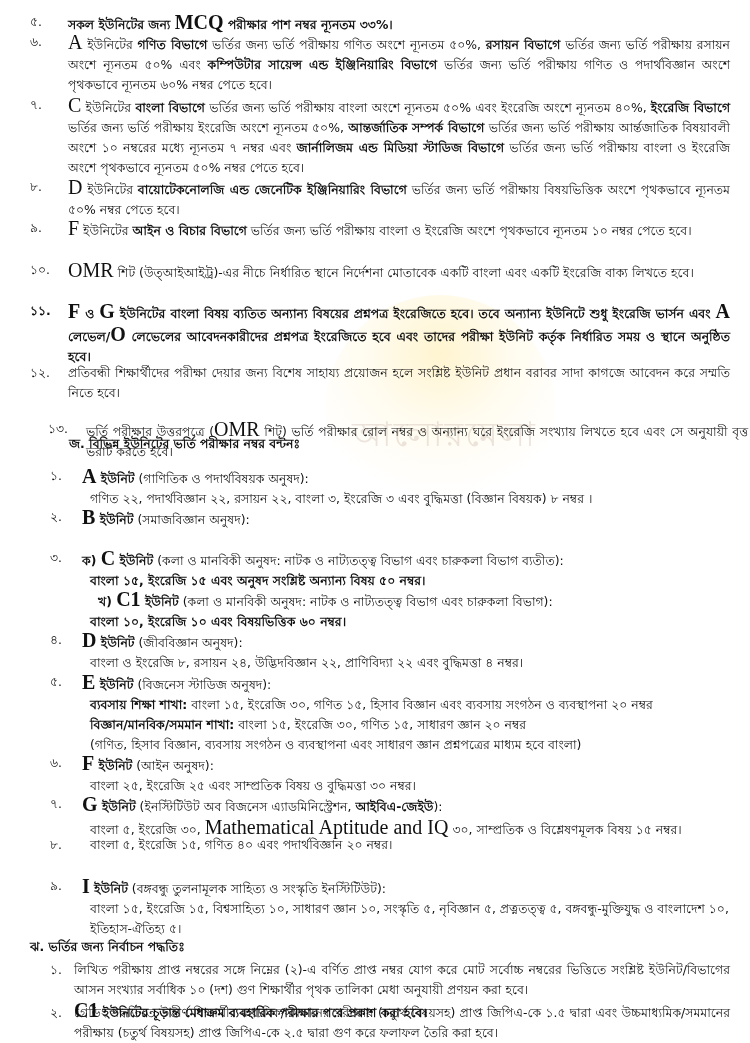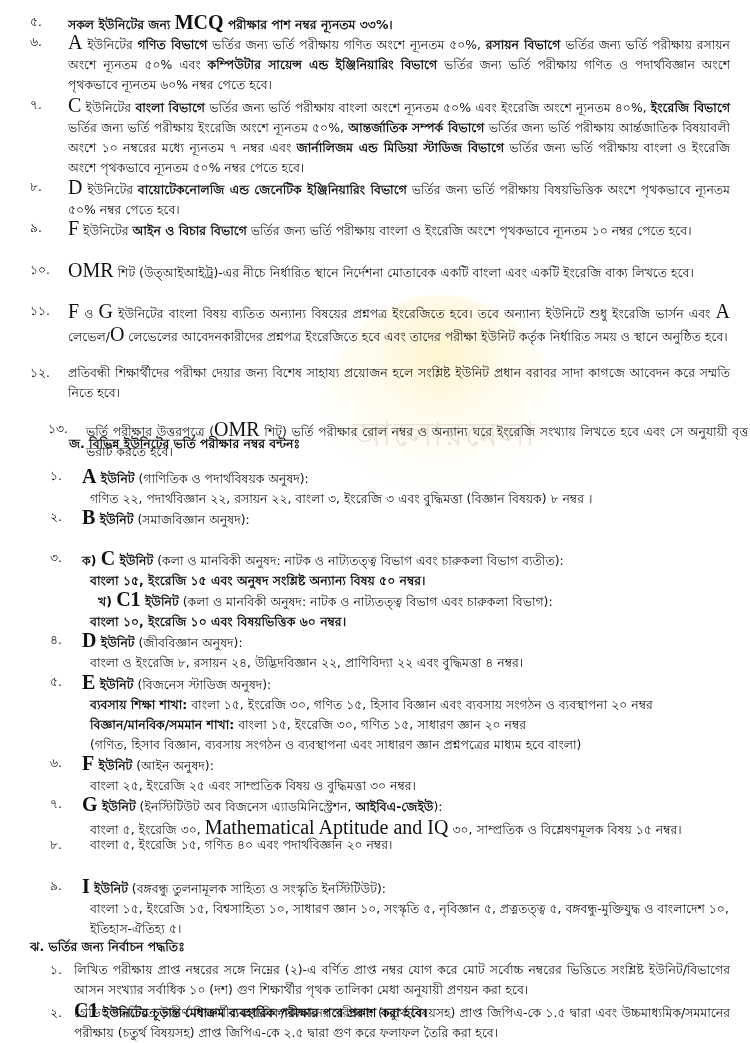--- a/index.html
+++ b/index.html
@@ -57,21 +57,21 @@
       <div class="txt"><span class="latin">D</span><span> ইউনিটের </span><span class="b">বায়োটেকনোলজি এন্ড জেনেটিক ইঞ্জিনিয়ারিং বিভাগে</span><span> ভর্তির জন্য ভর্তি পরীক্ষায় বিষয়ভিত্তিক অংশে পৃথকভাবে ন্যূনতম ৫০% নম্বর পেতে হবে।</span></div>
     </div>
     <div class="item" style="top: 218px;">
       <span class="num">৯.</span>
       <div class="txt"><span class="latin">F</span><span> ইউনিটের </span><span class="b">আইন ও বিচার বিভাগে</span><span> ভর্তির জন্য ভর্তি পরীক্ষায় বাংলা ও ইংরেজি অংশে পৃথকভাবে ন্যূনতম ১০ নম্বর পেতে হবে।</span></div>
     </div>
     <div class="item" style="top: 260px;">
       <span class="num">১০.</span>
       <div class="txt"><span class="latin">OMR</span><span> শিট (উত্আইআইট্র)-এর নীচে নির্ধারিত স্থানে নির্দেশনা মোতাবেক একটি বাংলা এবং একটি ইংরেজি বাক্য লিখতে হবে।</span></div>
     </div>
-    <div class="item" style="top: 301px;">
+    <div class="item" style="top: 301px; font-weight: bold;">
       <span class="num">১১.</span>
       <div class="txt"><span class="latin">F</span><span> ও </span><span class="latin">G</span><span> ইউনিটের বাংলা বিষয় ব্যতিত অন্যান্য বিষয়ের প্রশ্নপত্র ইংরেজিতে হবে। তবে অন্যান্য ইউনিটে শুধু ইংরেজি ভার্সন এবং </span><span class="latin">A</span><span> লেভেল/</span><span class="latin">O</span><span> লেভেলের আবেদনকারীদের প্রশ্নপত্র ইংরেজিতে হবে এবং তাদের পরীক্ষা ইউনিট কর্তৃক নির্ধারিত সময় ও স্থানে অনুষ্ঠিত হবে।</span></div>
     </div>
     <div class="item" style="top: 363px;">
       <span class="num">১২.</span>
       <div class="txt"><span>প্রতিবন্ধী শিক্ষার্থীদের পরীক্ষা দেয়ার জন্য বিশেষ সাহায্য প্রয়োজন হলে সংশ্লিষ্ট ইউনিট প্রধান বরাবর সাদা কাগজে আবেদন করে সম্মতি নিতে হবে।</span></div>
     </div>
     <div class="item" style="top: 419px; margin-left: 18px;">
       <span class="num">১৩.</span>
       <div class="txt"><span>ভর্তি পরীক্ষার উত্তরপত্রে (</span><span class="latin">OMR</span><span> শিট) ভর্তি পরীক্ষার রোল নম্বর ও অন্যান্য ঘরে ইংরেজি সংখ্যায় লিখতে হবে এবং সে অনুযায়ী বৃত্ত ভরাট করতে হবে।</span></div>

